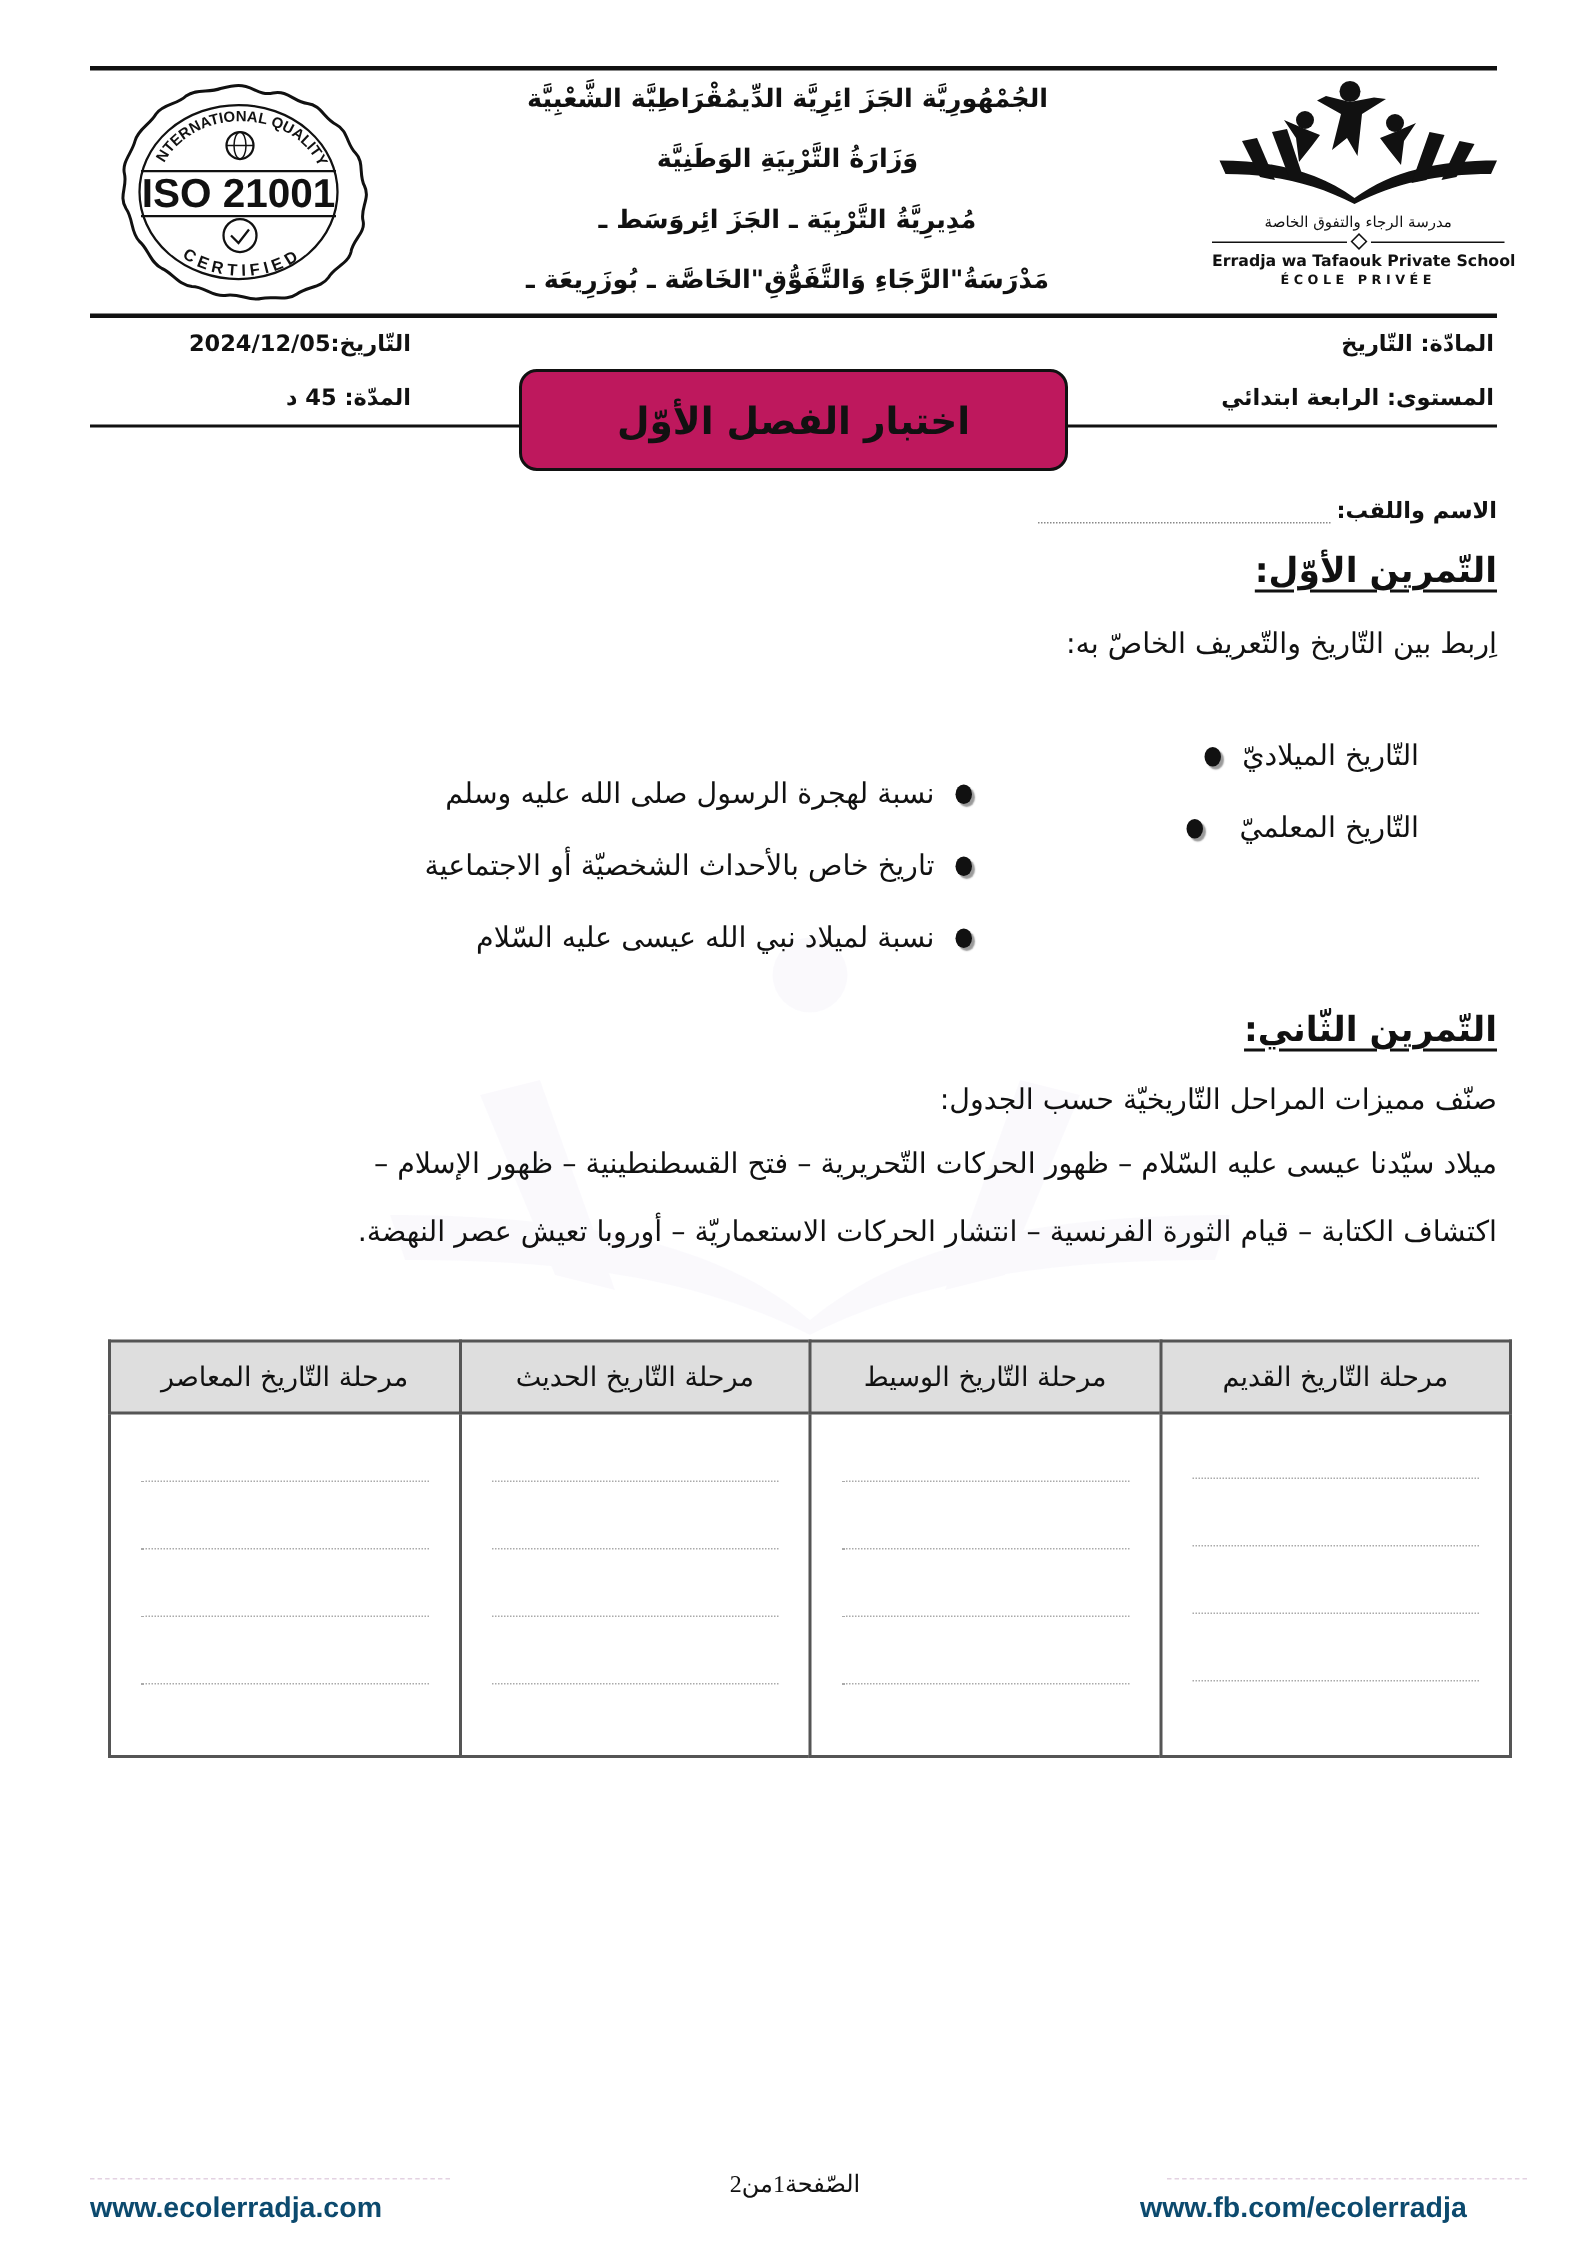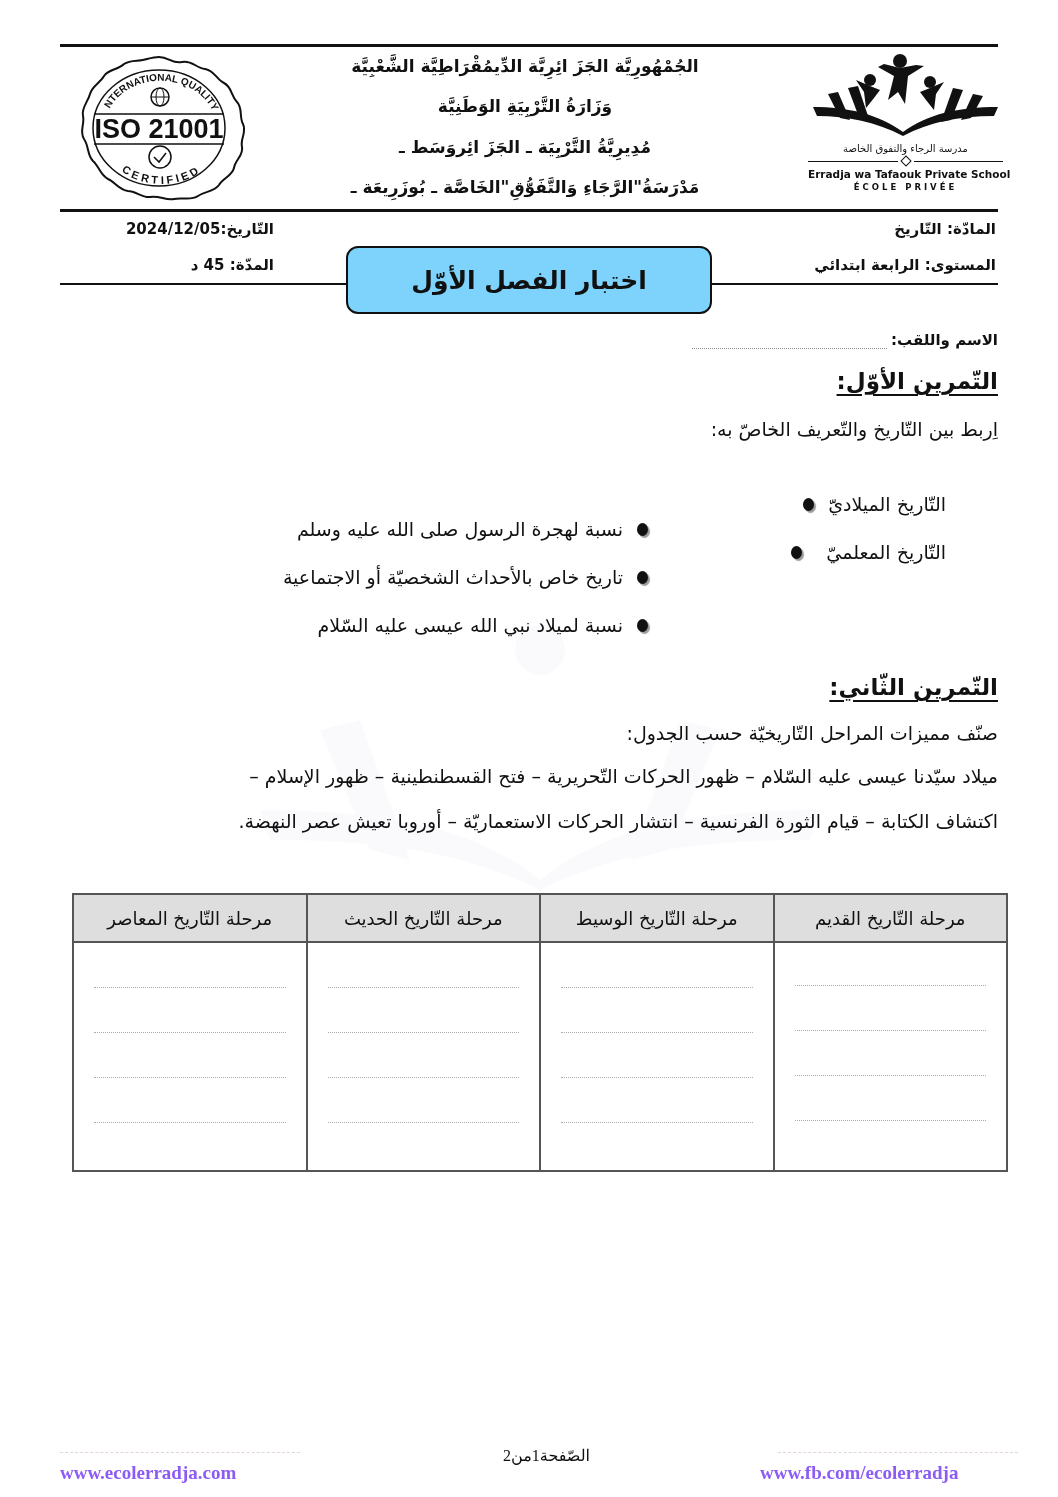--- a/index.html
+++ b/index.html
@@ -5,31 +5,31 @@
   html, body { margin:0; padding:0; background:#ffffff; }
   body { width:1058px; height:1497px; position:relative; overflow:hidden;
          font-family:"DejaVu Sans", sans-serif; color:#111; }
   .abs { position:absolute; }
   .rtl { direction:rtl; }
   .hline { position:absolute; background:#111; }
   
   .hdr-line { font-weight:bold; font-size:17px; text-align:center; width:360px; left:345px; }
   .meta { font-weight:bold; font-size:15px; }
   .title-box { left:346px; top:246px; width:362px; height:64px; border:2.5px solid #111;
-               border-radius:12px; background:#7dd3fc; display:flex; align-items:center; justify-content:center;
+               border-radius:12px; background:#be185d; display:flex; align-items:center; justify-content:center;
                font-weight:bold; font-size:25px; }
   .section-title { font-weight:bold; font-size:23px; text-decoration:underline; text-underline-offset:5px; }
   .body-text { font-size:19px; }
   .bullet { width:11px; height:13px; background:#111; border-radius:50%; box-shadow:2px 2px 1px #9a9a9a; display:inline-block; }
   .row-item { display:flex; align-items:center; gap:14px; direction:rtl; font-size:19px; }
   table.stages { position:absolute; left:72px; top:893px; width:936px; height:279px; border-collapse:collapse; direction:rtl; table-layout:fixed; }
   table.stages th { background:#dedede; border:2px solid #555; font-weight:normal; font-size:18px; height:44px; }
   table.stages td { border:2px solid #555; border-top:none; vertical-align:top; padding:0 20px; }
   .dots { border-bottom:1.5px dotted #aaa; height:44px; }
-  .footer-link { color:#8b5cf6; font-family:Liberation Serif, serif; font-weight:bold; font-size:19px; }
+  .footer-link { color:#0c4a6e; font-family:Liberation Sans, sans-serif; font-weight:bold; font-size:19px; }
   .footer-rule { border-top:1.5px dashed #e3d2e2; }
   .watermark { left:240px; top:610px; width:600px; height:280px; opacity:0.08; }
 </style>
 </head>
 <body>
 
 <div class="hline" style="left:60px; top:44px; width:938px; height:3px;"></div>
 <div class="hline" style="left:60px; top:209px; width:938px; height:3px;"></div>
 
 <div class="abs" style="left:64px; top:52px; width:190px; height:150px;">
@@ -178,15 +178,15 @@
           <div class="dots"></div>
           <div class="dots"></div>
           <div class="dots"></div>
       </td>
     </tr>
   </tbody>
 </table>
 
 <div class="abs footer-rule" style="left:60px; top:1452px; width:240px;"></div>
 <div class="abs footer-rule" style="left:778px; top:1452px; width:240px;"></div>
-<div class="abs rtl" style="left:470px; top:1446px; width:120px; font-family:'Liberation Serif', serif; font-size:16px;">الصّفحة1من2</div>
+<div class="abs rtl" style="left:470px; top:1446px; width:120px; text-align:center; font-family:'Liberation Serif', serif; font-size:16px;">الصّفحة1من2</div>
 <div class="abs footer-link" style="left:60px; top:1462px;">www.ecolerradja.com</div>
 <div class="abs footer-link" style="left:760px; top:1462px;">www.fb.com/ecolerradja</div>
 
 </body></html>

